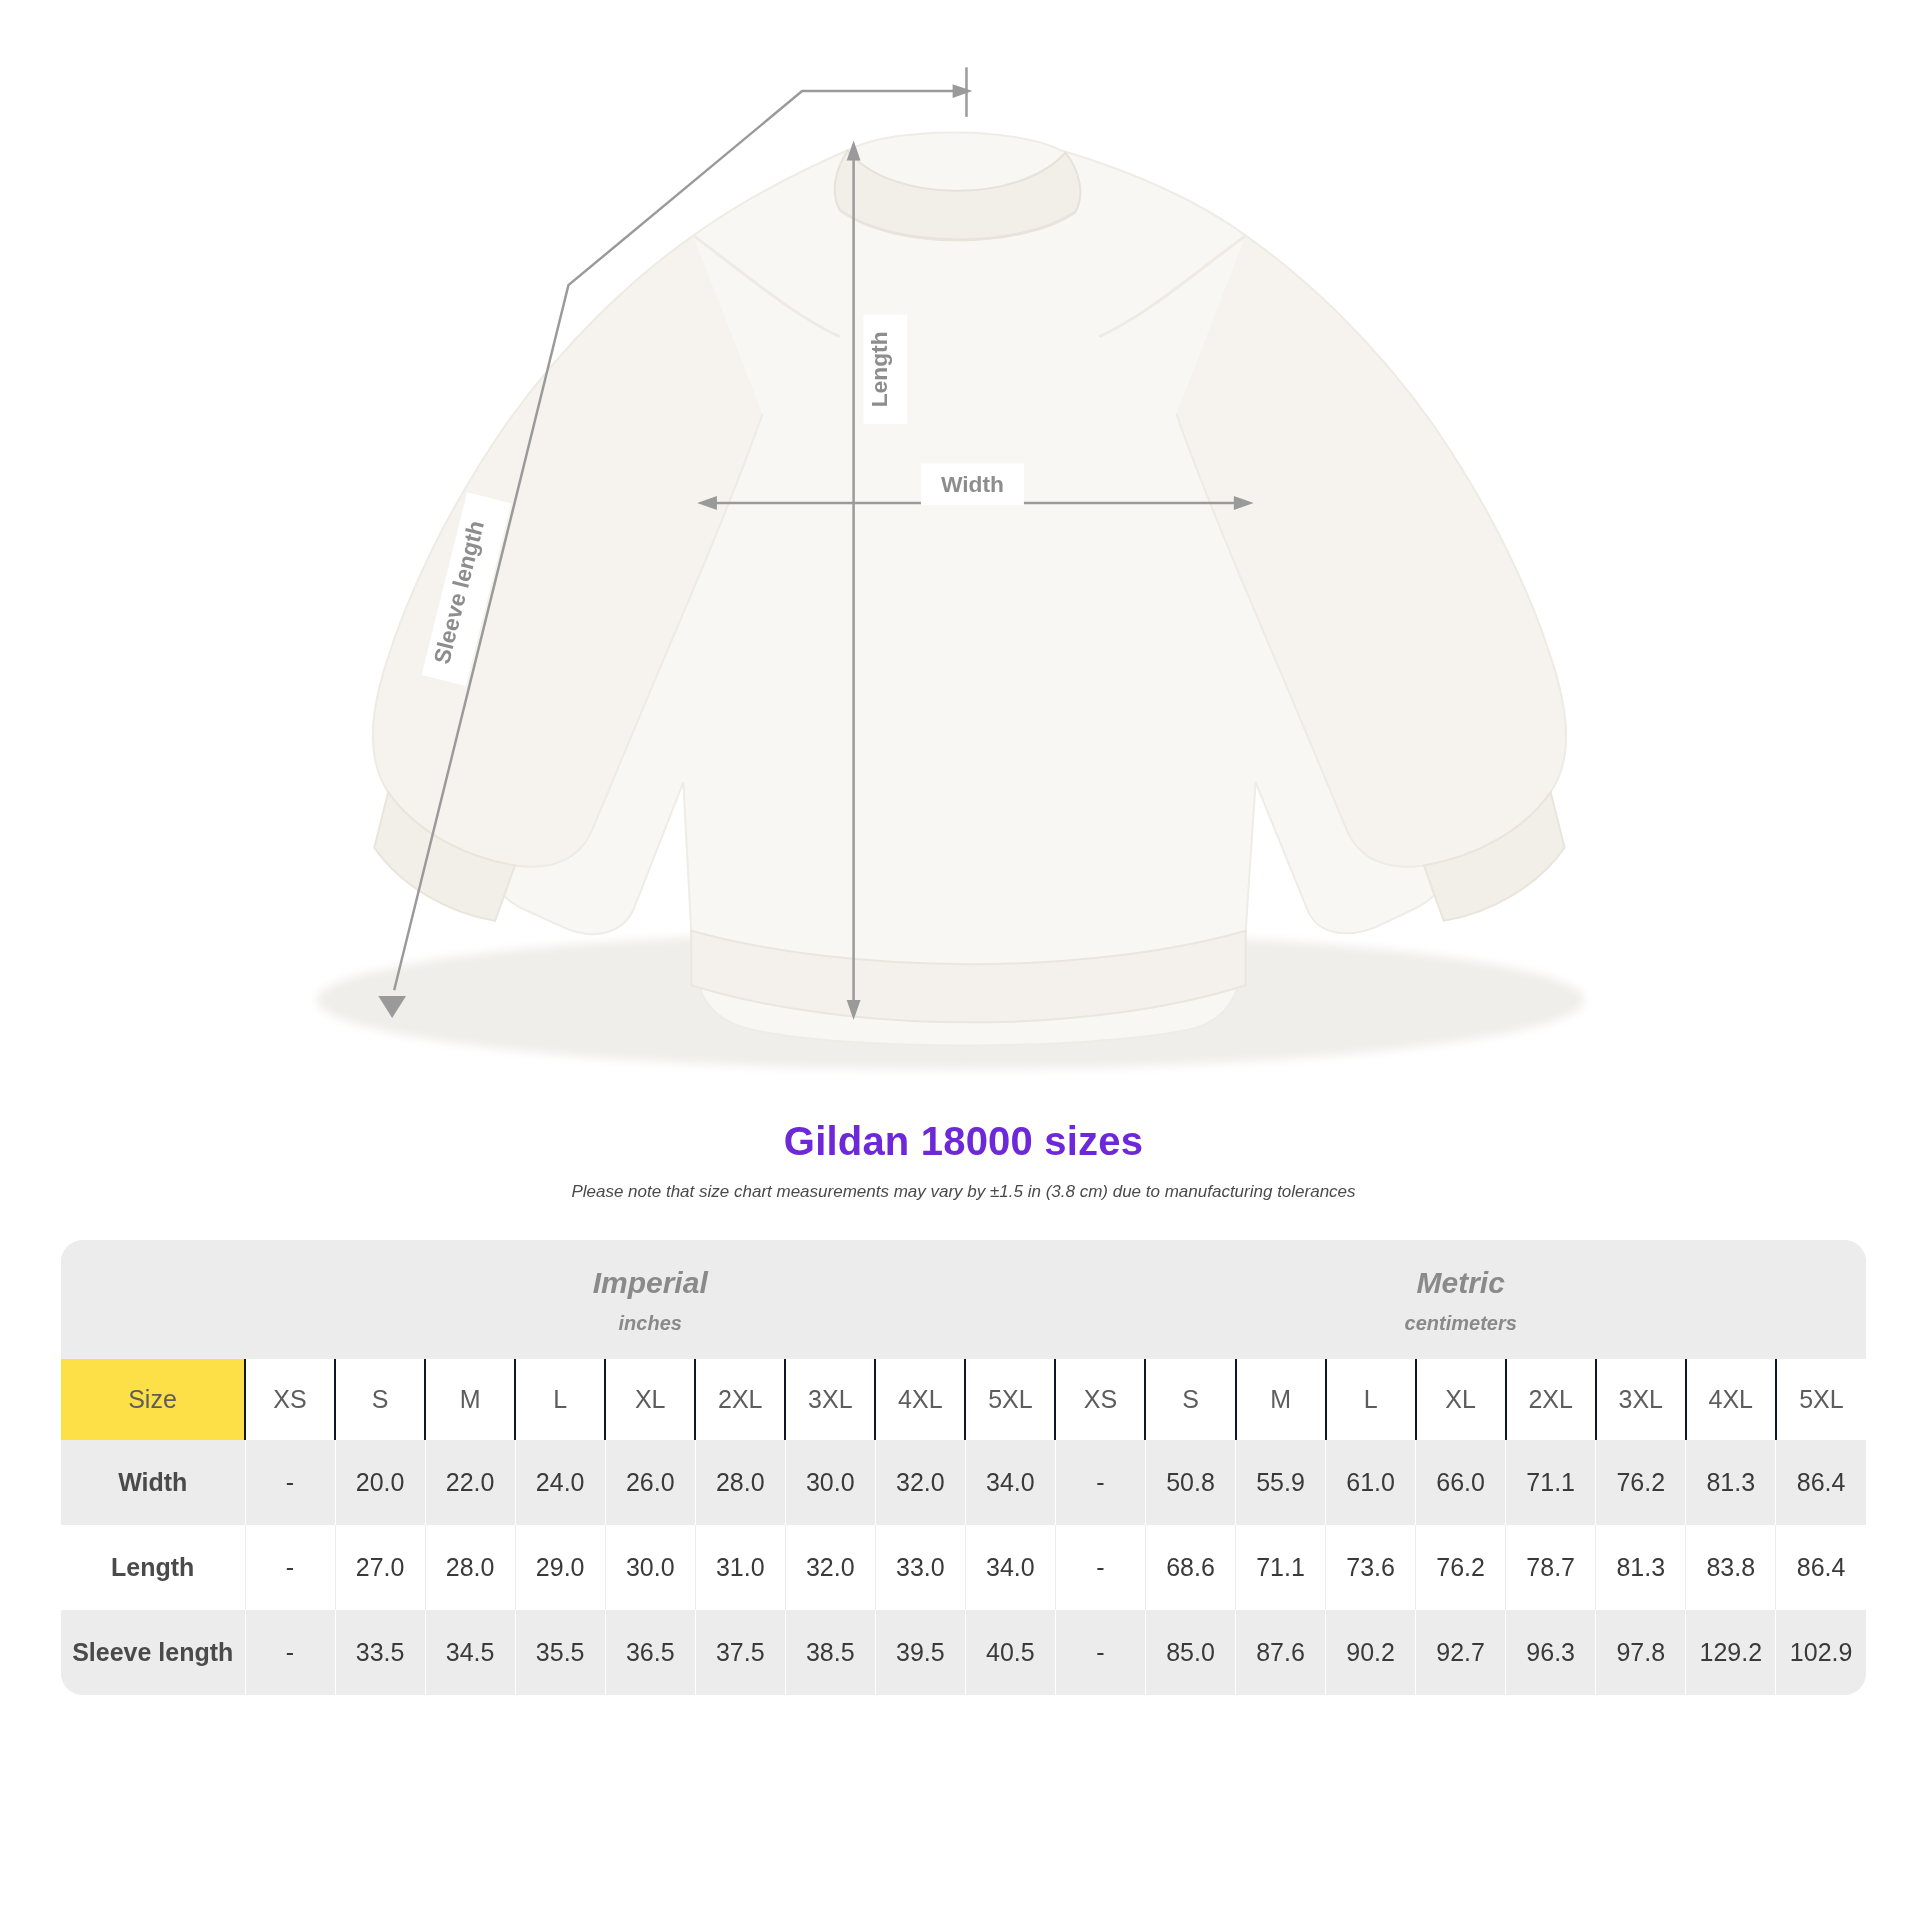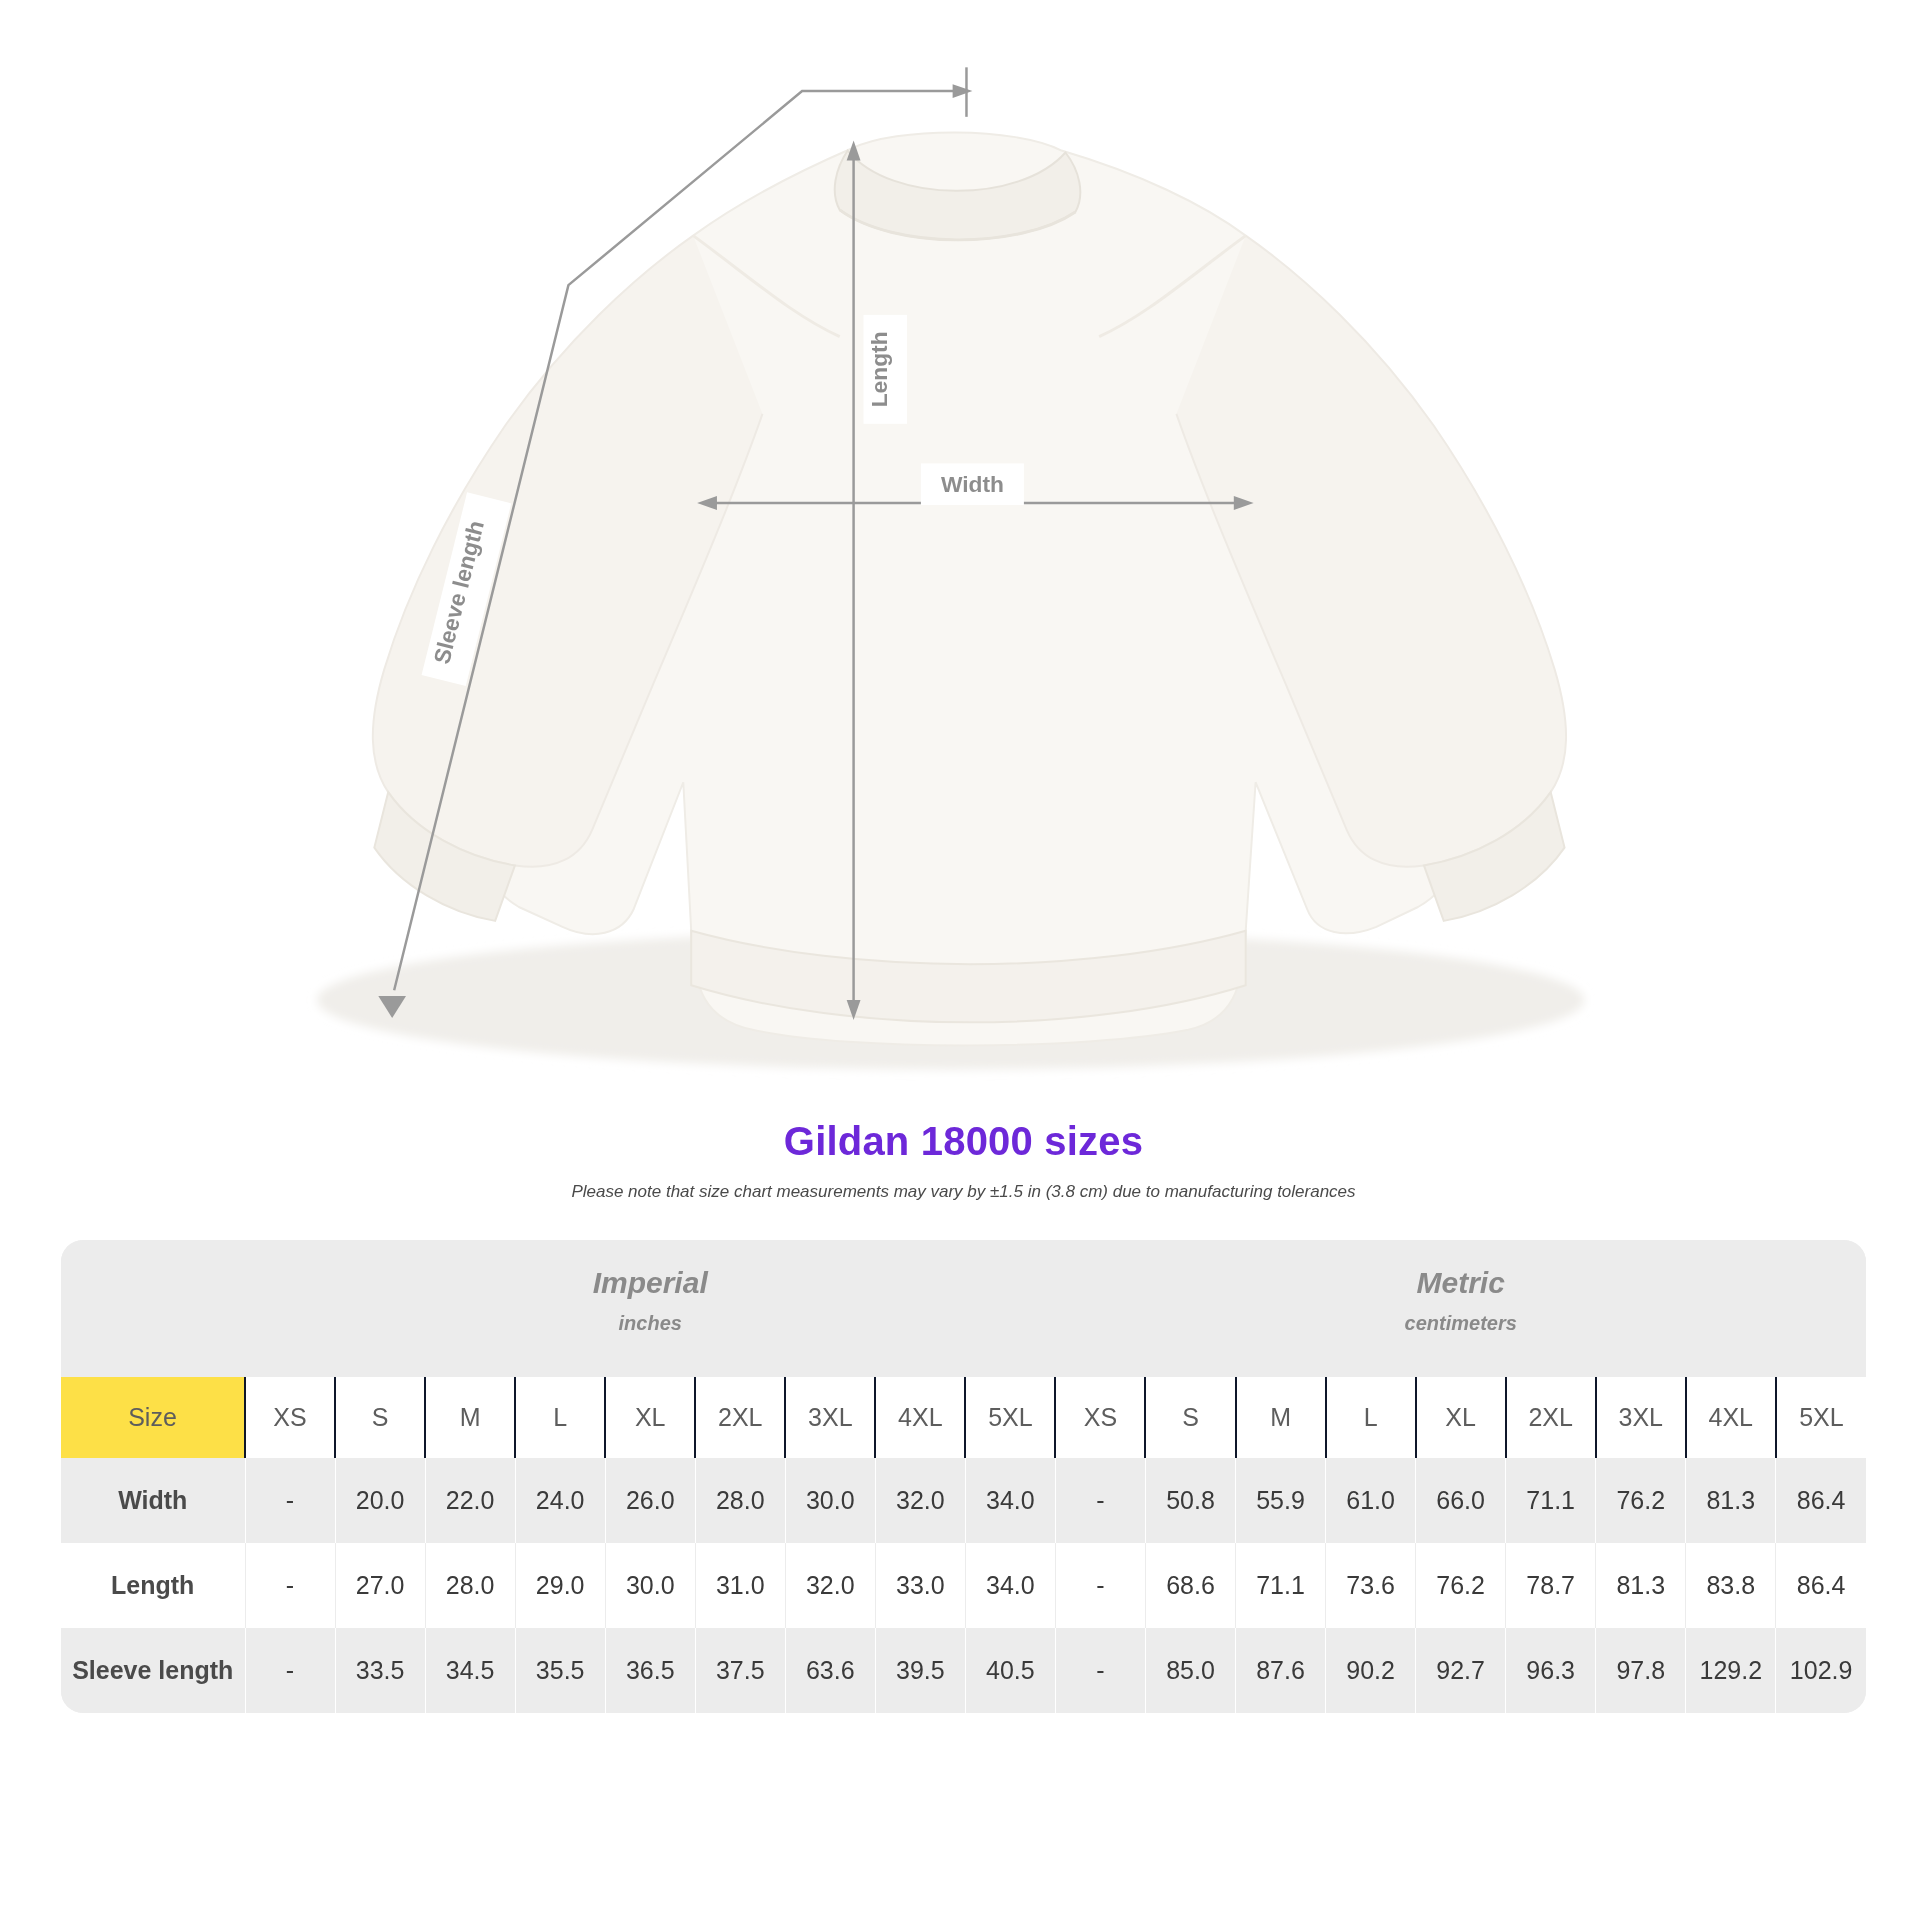--- a/index.html
+++ b/index.html
@@ -65,21 +65,21 @@
   table.size-table td,
   table.size-table th {
     text-align: center;
     vertical-align: middle;
     font-weight: normal;
   }
 
   
   .unit-row td {
     background: #ececec;
-    padding: 26px 0 42px 0;
+    padding: 26px 0 24px 0;
     border: none;
   }
   .unit-name {
     font-size: 30px;
     font-style: italic;
     font-weight: bold;
     color: #8a8a8a;
   }
   .unit-sub {
     font-size: 20px;
@@ -313,21 +313,21 @@
         </tr>
 
         <tr class="data-row shade">
           <td class="rowlabel">Sleeve length</td>
           <td>-</td>
           <td>33.5</td>
           <td>34.5</td>
           <td>35.5</td>
           <td>36.5</td>
           <td>37.5</td>
-          <td>63.6</td>
+          <td>38.5</td>
           <td>39.5</td>
           <td>40.5</td>
           <td>-</td>
           <td>85.0</td>
           <td>87.6</td>
           <td>90.2</td>
           <td>92.7</td>
           <td>96.3</td>
           <td>97.8</td>
           <td>129.2</td>

